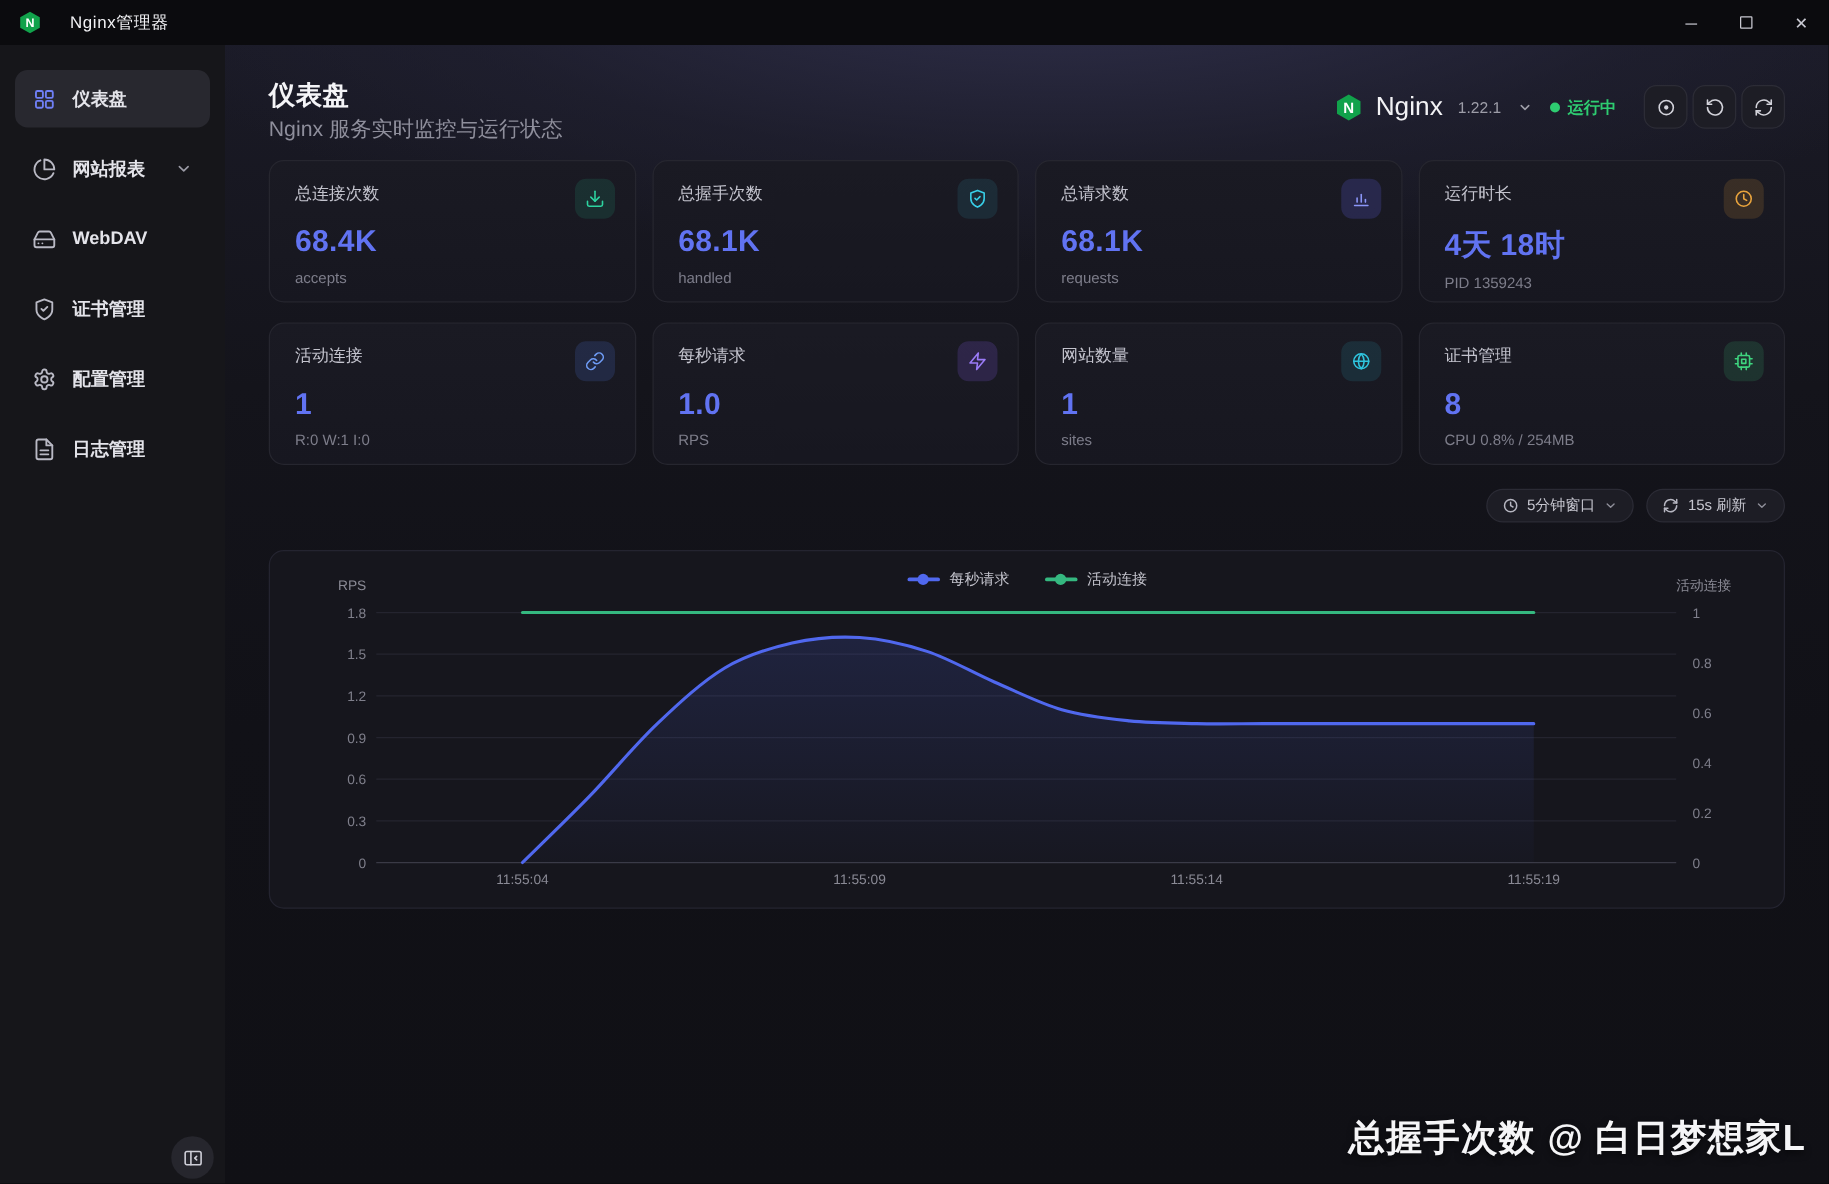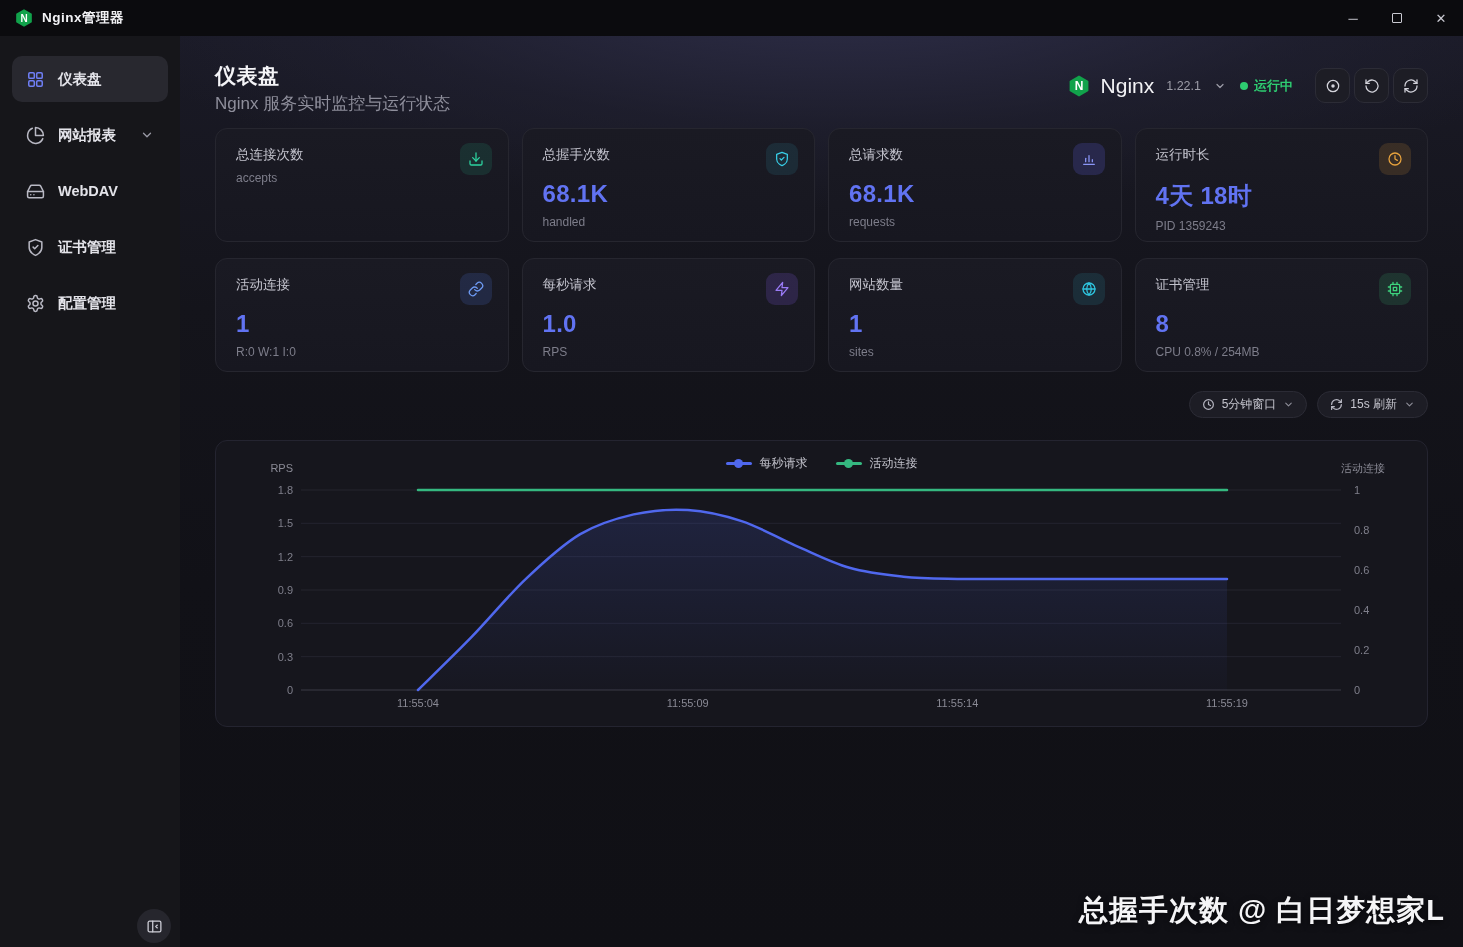--- a/index.html
+++ b/index.html
@@ -4,21 +4,21 @@
 <style>
   * { margin:0; padding:0; box-sizing:border-box; }
   html,body { background:#000; }
   body { font-family:"Liberation Sans", sans-serif; }
   .app { position:relative; width:1463px; height:947px; overflow:hidden; background:#101015; }
 
   
   .titlebar { position:absolute; left:0; top:0; width:100%; height:36px; background:#0b0b0e;
     display:flex; align-items:center; z-index:30; }
   .titlebar .logo { margin-left:14px; display:flex; align-items:center; }
-  .titlebar .app-title { margin-left:8px; color:#f2f2f5; font-size:13.5px; font-weight:bold; letter-spacing:.5px; }
+  .titlebar .app-title { margin-left:22px; color:#f2f2f5; font-size:13.5px; font-weight:normal; letter-spacing:.5px; }
   .win-controls { margin-left:auto; display:flex; height:36px; }
   .win-btn { width:44px; height:36px; display:flex; align-items:center; justify-content:center;
     color:#c9c9d1; font-size:13px; cursor:default; }
   .win-btn .max-box { width:10px; height:10px; border:1.4px solid #c9c9d1; border-radius:1px; display:block; }
 
   
   .sidebar { position:absolute; left:0; top:36px; width:180px; height:911px; background:#16161a; z-index:20; }
   .side-list { padding:20px 12px 0 12px; }
   .side-item { position:relative; height:46px; margin-bottom:10px; border-radius:10px;
     display:flex; align-items:center; padding:0 14px; color:#e4e4ea; cursor:pointer; }
@@ -156,20 +156,30 @@
           <span class="s-label">证书管理</span>
         </div>
         <div class="side-item">
           <span class="s-icon">
             <svg viewBox="0 0 24 24" width="19" height="19" fill="none" stroke="currentColor" stroke-width="1.9" stroke-linecap="round" stroke-linejoin="round">
               <circle cx="12" cy="12" r="3.2"></circle>
               <path d="M12.22 2h-.44a2 2 0 0 0-2 2v.18a2 2 0 0 1-1 1.73l-.43.25a2 2 0 0 1-2 0l-.15-.08a2 2 0 0 0-2.73.73l-.22.38a2 2 0 0 0 .73 2.73l.15.1a2 2 0 0 1 1 1.72v.51a2 2 0 0 1-1 1.74l-.15.09a2 2 0 0 0-.73 2.73l.22.38a2 2 0 0 0 2.73.73l.15-.08a2 2 0 0 1 2 0l.43.25a2 2 0 0 1 1 1.73V20a2 2 0 0 0 2 2h.44a2 2 0 0 0 2-2v-.18a2 2 0 0 1 1-1.73l.43-.25a2 2 0 0 1 2 0l.15.08a2 2 0 0 0 2.73-.73l.22-.39a2 2 0 0 0-.73-2.73l-.15-.08a2 2 0 0 1-1-1.74v-.5a2 2 0 0 1 1-1.74l.15-.09a2 2 0 0 0 .73-2.73l-.22-.38a2 2 0 0 0-2.73-.73l-.15.08a2 2 0 0 1-2 0l-.43-.25a2 2 0 0 1-1-1.73V4a2 2 0 0 0-2-2z"></path>
             </svg>
           </span>
           <span class="s-label">配置管理</span>
+        </div>
+        <div class="side-item">
+          <span class="s-icon">
+            <svg viewBox="0 0 24 24" width="19" height="19" fill="none" stroke="currentColor" stroke-width="1.9" stroke-linecap="round" stroke-linejoin="round">
+              <path d="M14 2H6a2 2 0 0 0-2 2v16a2 2 0 0 0 2 2h12a2 2 0 0 0 2-2V8z"></path>
+              <path d="M14 2v6h6"></path>
+              <path d="M16 13H8M16 17H8"></path>
+            </svg>
+          </span>
+          <span class="s-label">日志管理</span>
         </div>
       </div>
     <div class="collapse-btn" id="collapse-btn">
         <svg viewBox="0 0 24 24" width="17" height="17" fill="none" stroke="currentColor" stroke-width="1.8" stroke-linecap="round" stroke-linejoin="round">
           <rect x="3" y="4.5" width="18" height="15" rx="2"></rect>
           <path d="M9.5 4.5v15"></path>
           <path d="M16 10l-2.2 2 2.2 2"></path>
         </svg>
       </div>
   </div>
@@ -231,20 +241,21 @@
     <div class="stats-grid" id="stats-grid">
         <div class="stat-card">
           <div class="stat-title">总连接次数</div>
           <div class="stat-icon" style="background:rgba(45,212,160,0.12);color:#2dd4a0">
             <svg viewBox="0 0 24 24" width="16" height="16" fill="none" stroke="currentColor" stroke-width="1.9" stroke-linecap="round" stroke-linejoin="round">
               <path d="M21 15v4a2 2 0 0 1-2 2H5a2 2 0 0 1-2-2v-4"></path>
               <path d="M7 10l5 5 5-5"></path>
               <path d="M12 15V3"></path>
             </svg>
           </div>
+          <div class="stat-value">68.4K</div>
           <div class="stat-sub">accepts</div>
         </div>
         <div class="stat-card">
           <div class="stat-title">总握手次数</div>
           <div class="stat-icon" style="background:rgba(56,207,232,0.10);color:#38cfe8">
             <svg viewBox="0 0 24 24" width="16" height="16" fill="none" stroke="currentColor" stroke-width="1.9" stroke-linecap="round" stroke-linejoin="round">
               <path d="M12 22s8-3 8-10V5l-8-3-8 3v7c0 7 8 10 8 10z"></path>
               <path d="M9 11.5l2 2 4-4"></path>
             </svg>
           </div>

